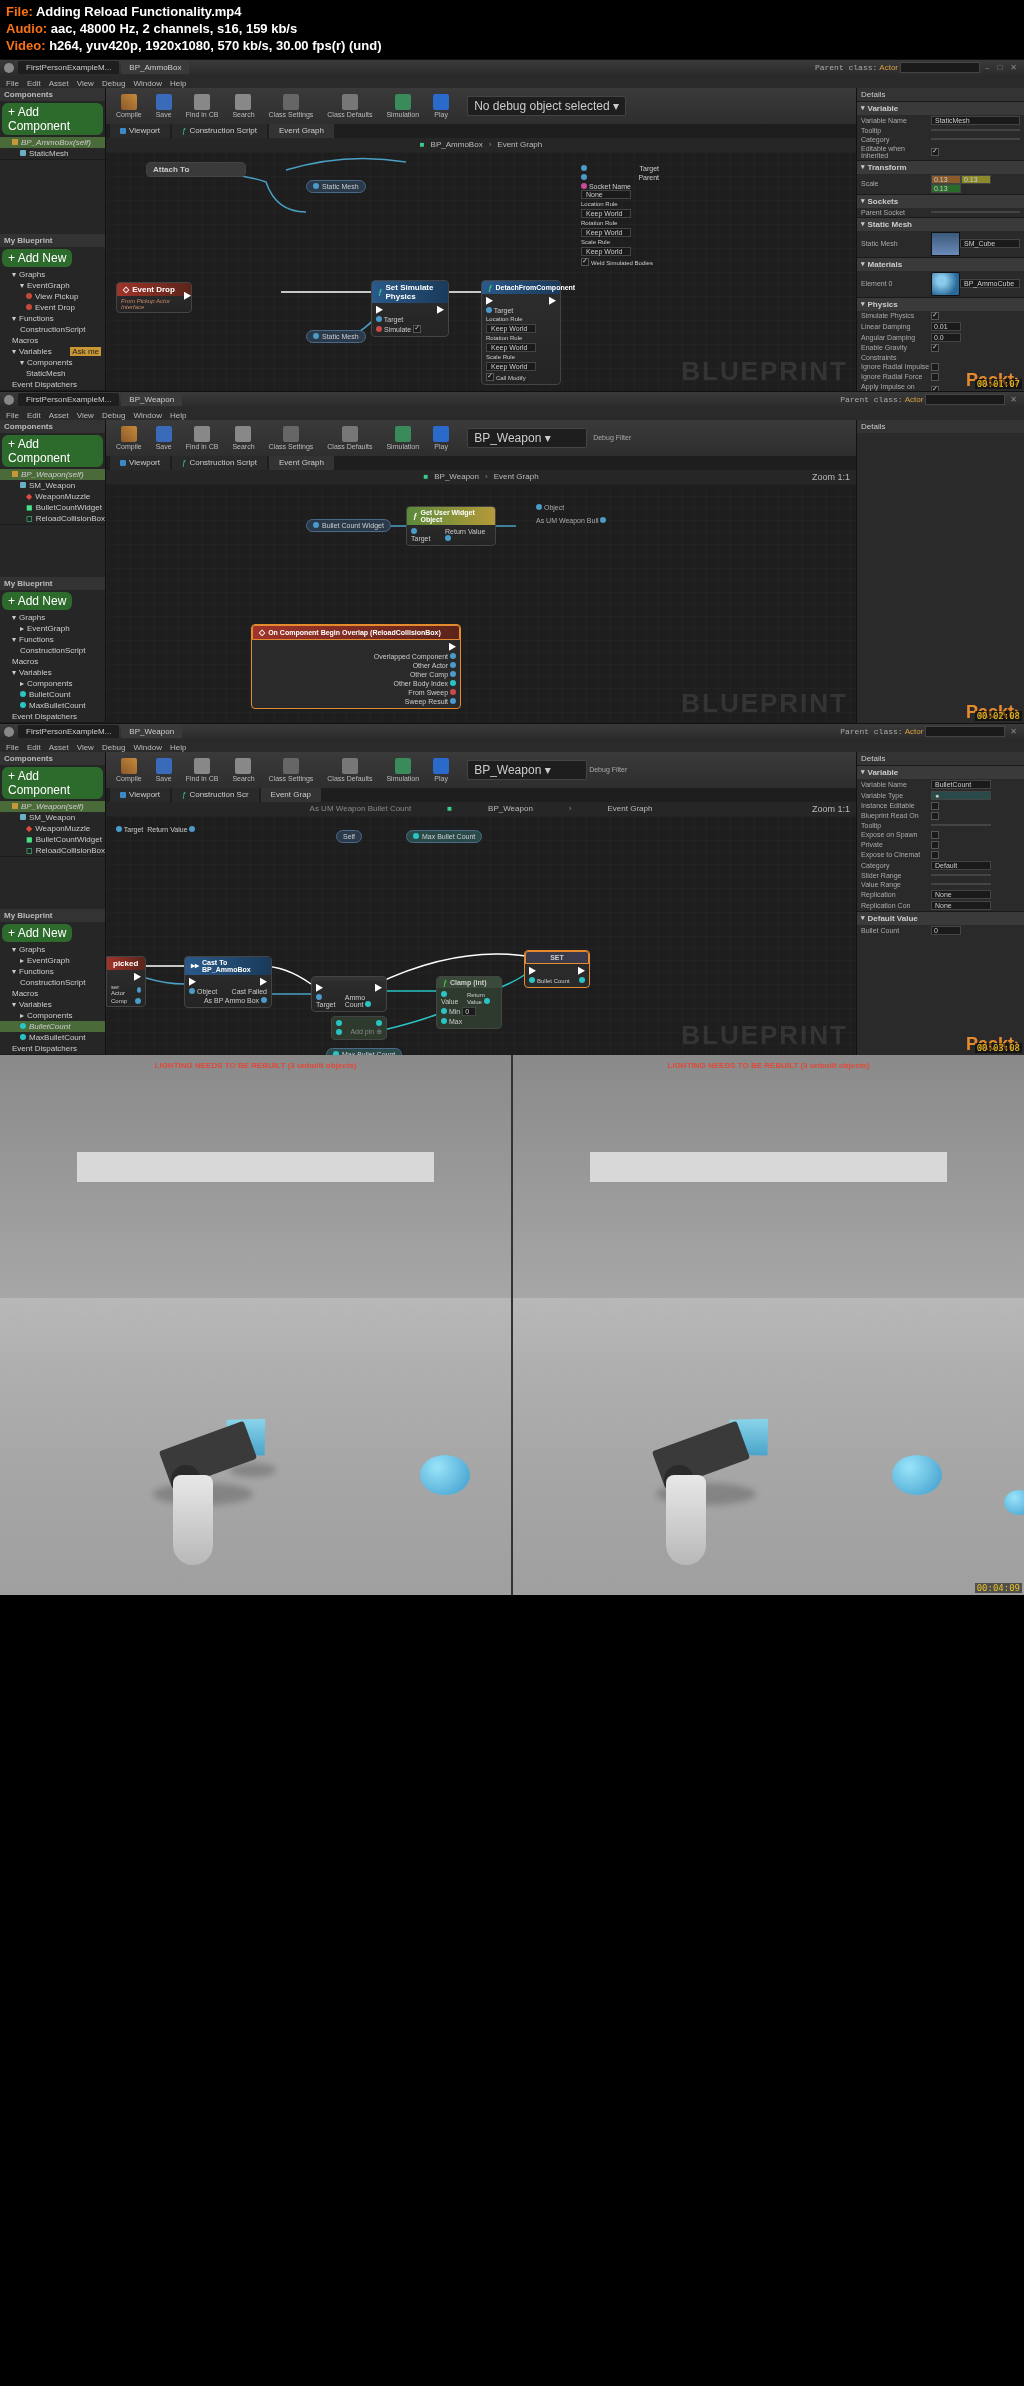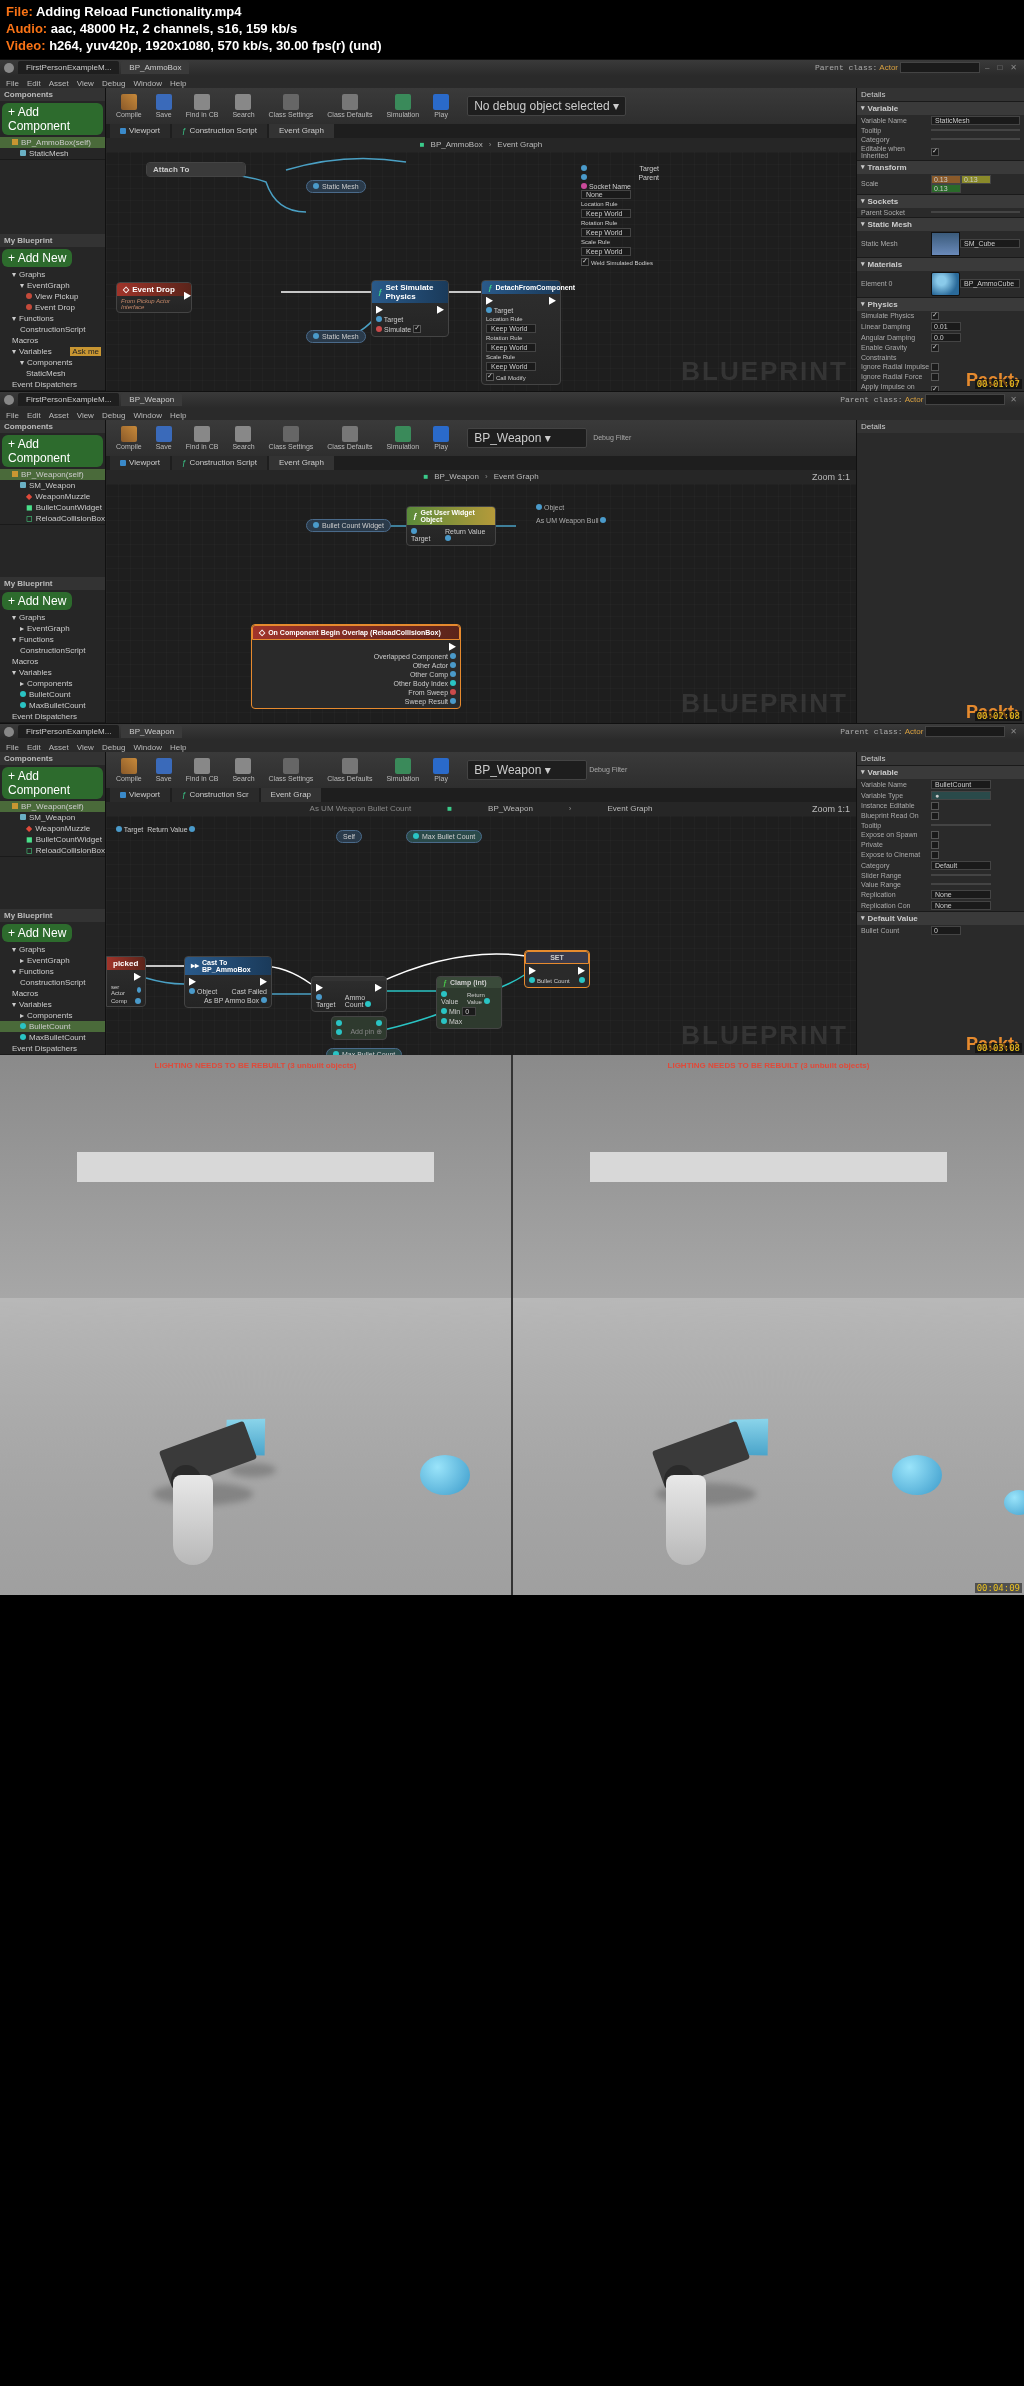--- a/index.html
+++ b/index.html
@@ -18,21 +18,21 @@
 .top-right-controls { position: absolute; top: 2px; right: 4px; display: flex; gap: 2px; font-size: 8px; align-items: center; }
 .top-right-controls .label { color: #aaa; font-family: Liberation Mono, monospace; }
 .search-box { width: 80px; height: 11px; background: #1a1a1a; border: 1px solid #444; }
 
 .body-row { flex: 1; display: flex; min-height: 0; }
 .left-sidebar { width: 106px; display: flex; flex-direction: column; background: #262626; border-right: 1px solid #111; }
 .panel-section { border-bottom: 1px solid #1a1a1a; }
 .panel-header { background: #333; padding: 2px 4px; font-size: 8px; color: #bbb; font-weight: bold; }
 .add-btn { display: inline-block; background: #2d6b2d; color: #fff; padding: 2px 6px; font-size: 12px; border-radius: 6px; margin: 2px; }
 .tree-item { padding: 1px 4px 1px 12px; font-size: 8px; color: #ccc; display:flex; align-items:center; gap:3px; }
-.tree-item.selected { background: #4a6a3a; }
+.tree-item.selected { background: #4a6a3a; font-style: italic; }
 .tree-item.nested { padding-left: 20px; }
 .tree-item.hl { background: #c89632; color:#222; }
 .icon-dot { width:6px; height:6px; background:#6ab0c4; border-radius:1px; display:inline-block; }
 .icon-cube { width:6px; height:6px; background:#c89632; display:inline-block; }
 .icon-red { width:6px; height:6px; background:#c44a3a; border-radius:50%; display:inline-block; }
 
 .center-area { flex: 1; display: flex; flex-direction: column; background: #2a2a2a; }
 .toolbar { height: 36px; background: linear-gradient(#3a3a3a,#2e2e2e); display: flex; align-items: center; padding: 0 4px; gap: 2px; }
 .tool-btn { display: flex; flex-direction: column; align-items: center; padding: 2px 6px; gap: 1px; }
 .tool-btn .ticon { width: 16px; height: 16px; border-radius: 2px; }

